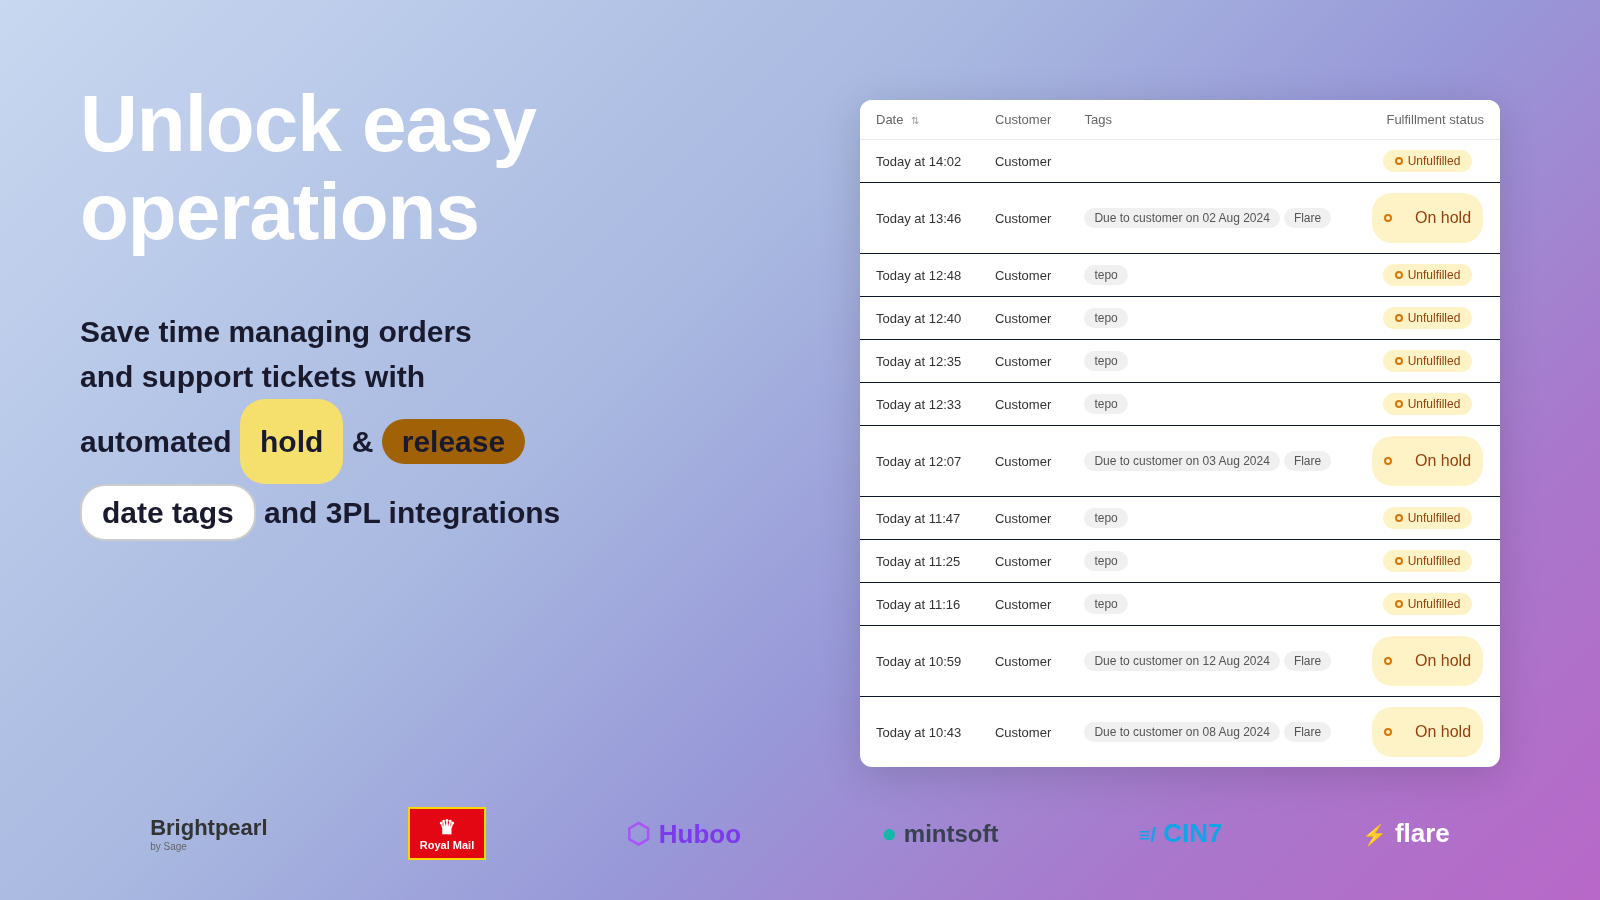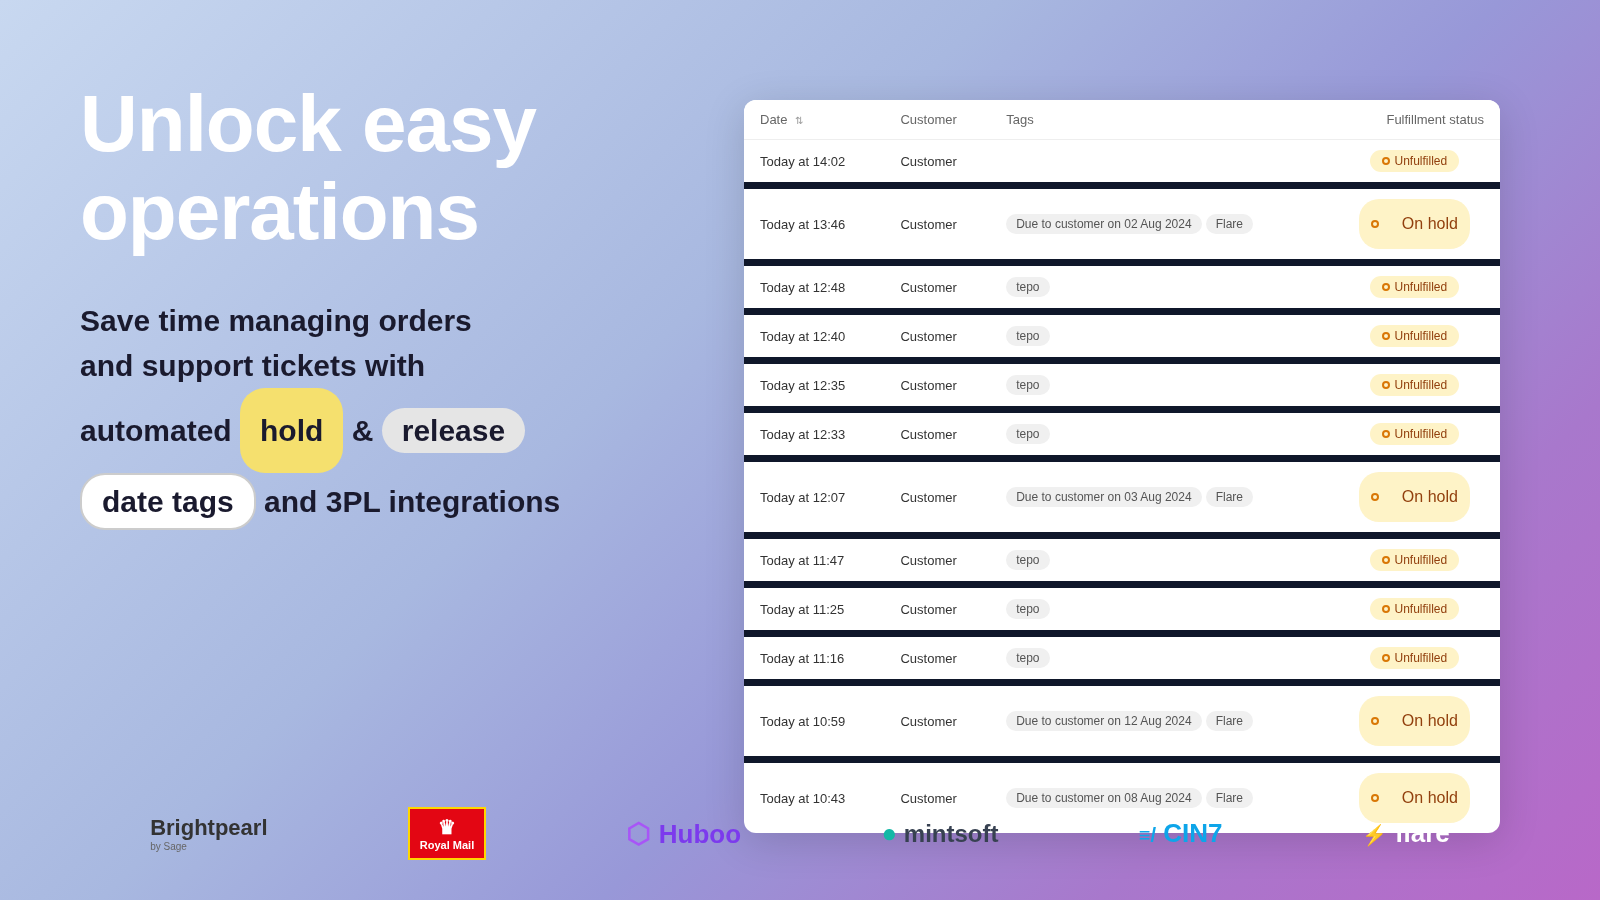--- a/index.html
+++ b/index.html
@@ -18,21 +18,21 @@
       top: 80px;
       left: 80px;
       width: 660px;
     }
 
     .hero-title {
       font-size: 80px;
       font-weight: 800;
       color: white;
       line-height: 1.1;
-      margin-bottom: 42px;
+      margin-bottom: 53px;
       letter-spacing: -1px;
     }
 
     .hero-subtitle {
       font-size: 30px;
       font-weight: 600;
       color: #1a1a2e;
       line-height: 1.5;
     }
 
@@ -41,21 +41,21 @@
       background: #f5e06e;
       border-radius: 25px;
       padding: 20px 20px;
       font-weight: 800;
       color: #1a1a2e;
       font-size: 30px;
     }
 
     .tag-release {
       display: inline-block;
-      background: #e5e5e5;
+      background: #a16207;
       border-radius: 25px;
       padding: 0 20px;
       font-weight: 800;
       color: #1a1a2e;
       font-size: 30px;
     }
 
     .tag-date {
       display: inline-block;
       background: white;
@@ -65,21 +65,21 @@
       color: #1a1a2e;
       font-size: 30px;
       border: 2px solid #ccc;
     }
 
     
     .table-panel {
       position: absolute;
       top: 100px;
       right: 100px;
-      width: 756px;
+      width: 640px;
       background: white;
       border-radius: 12px;
       box-shadow: 0 8px 40px rgba(0,0,0,0.15);
       overflow: hidden;
     }
 
     table {
       width: 100%;
       border-collapse: collapse;
       font-size: 13px;
@@ -93,21 +93,21 @@
       font-weight: 500;
       border-bottom: 1px solid #eee;
       white-space: nowrap;
     }
 
     thead th:last-child {
       text-align: right;
     }
 
     tbody tr {
-      border-bottom: 7px solid #0f172a;
+      border-bottom: 1px solid #0f172a;
     }
 
     tbody tr:last-child {
       border-bottom: none;
     }
 
     tbody td {
       padding: 10px 16px;
       color: #333;
       white-space: nowrap;

